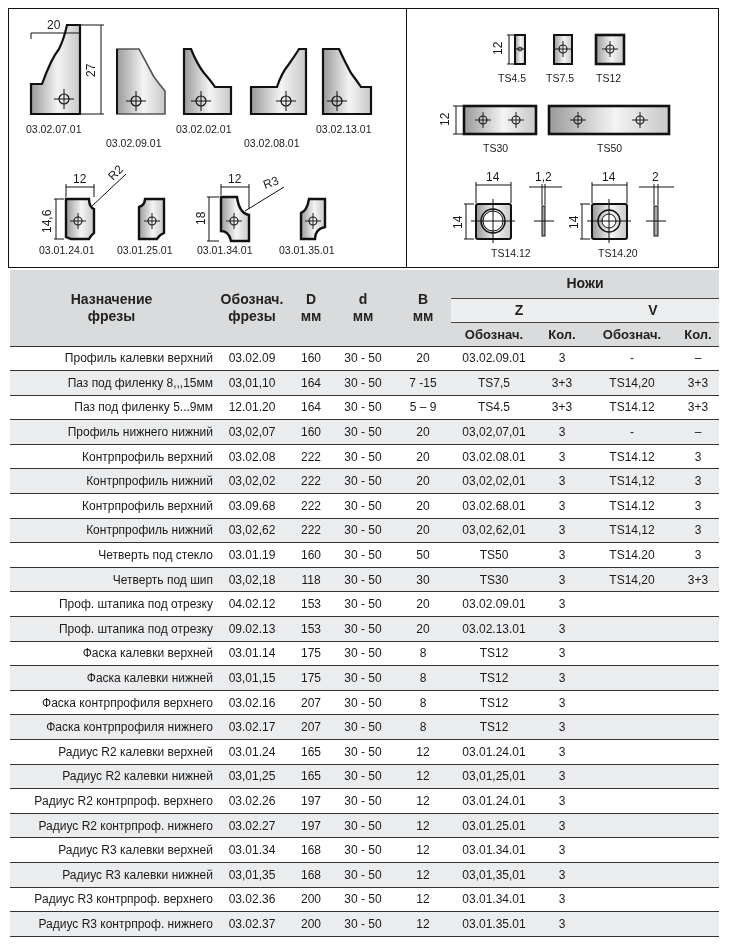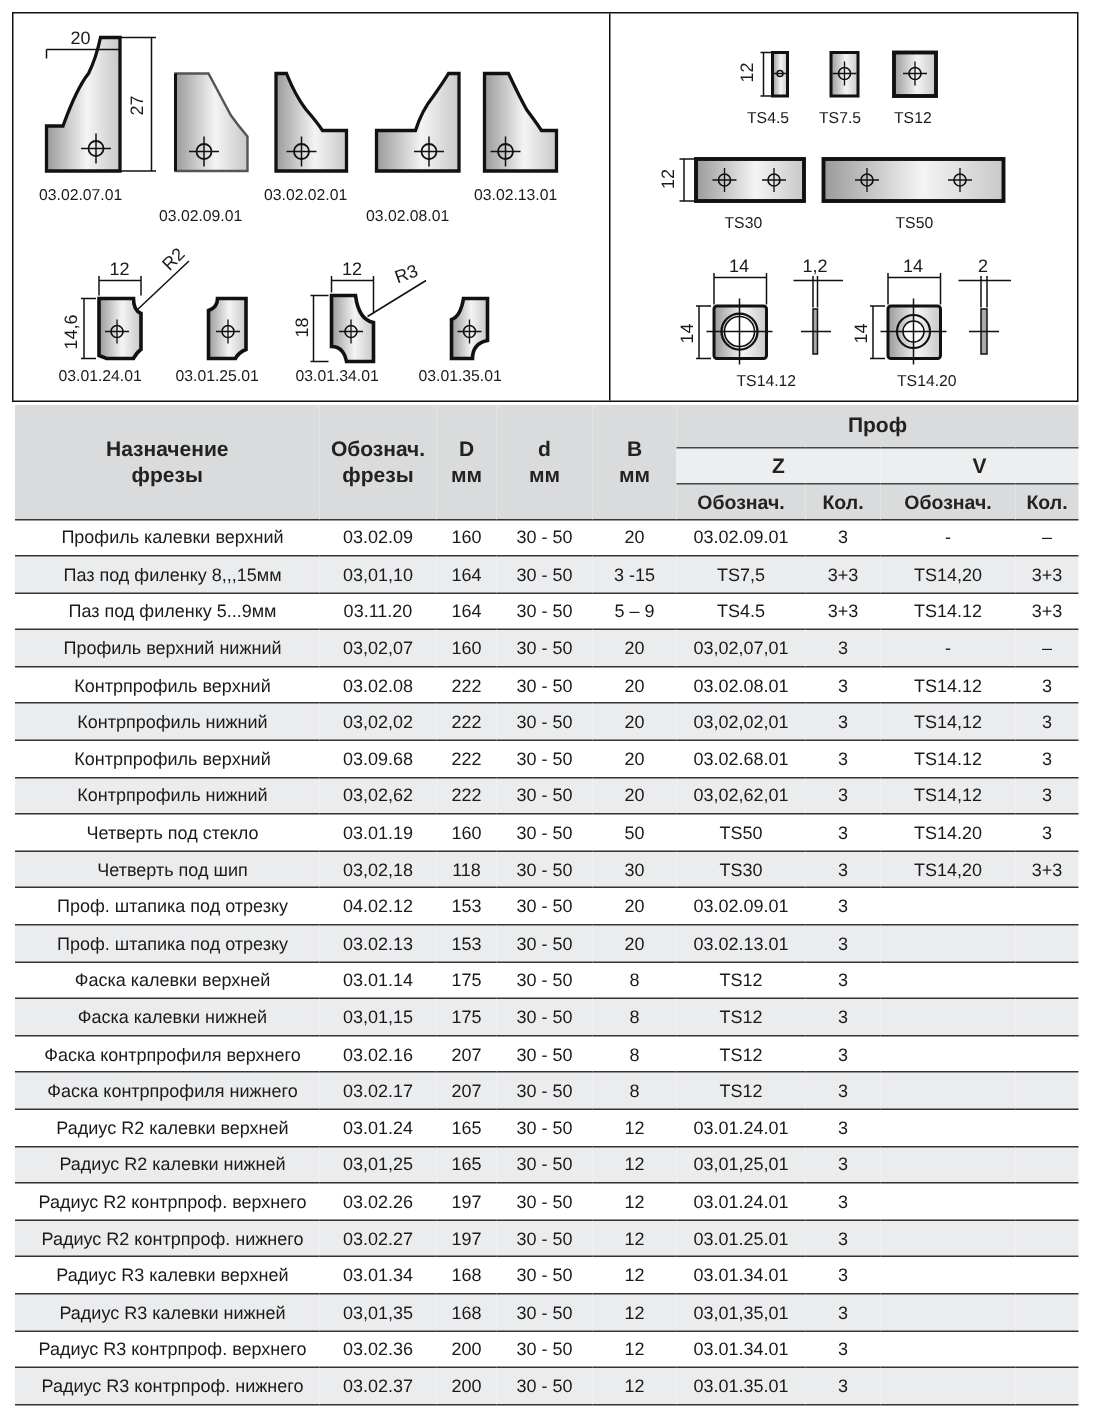--- a/index.html
+++ b/index.html
@@ -12,21 +12,21 @@
   .dlabel { font-size: 10.5px; fill: #1a1a1a; font-family: "Liberation Sans", sans-serif; }
   .dim { font-size: 12px; fill: #1a1a1a; font-family: "Liberation Sans", sans-serif; }
 
   table.spec { position: absolute; left: 10px; top: 270px; width: 709px; border-collapse: collapse;
                font-size: 12px; }
   table.spec th { background: #d9dbdc; font-weight: bold; color: #222; font-size: 13px; }
   table.spec th.big { font-size: 14px; line-height: 17px; }
   table.spec th.sub-z { background: #eceeef; border-top: 1px solid #444; font-size: 14px; }
   table.spec th.sub-c { border-top: 1px solid #444; font-size: 13px; }
   table.spec td { height: 23.6px; border-top: 1px solid #333; text-align: center; padding: 0; }
-  table.spec td.name { text-align: center; padding-left: 7px; }
+  table.spec td.name { text-align: right; padding-left: 7px; }
   table.spec tbody tr:nth-child(even) td { background: #ebecee; }
   table.spec tbody tr:last-child td { border-bottom: 1px solid #333; }
   table.spec thead tr:last-child th { border-bottom: 1px solid #333; }
 </style>
 </head>
 <body>
 
 <div class="drawings">
   <div class="divider"></div>
   <svg width="711" height="260" viewBox="0 0 711 260">
@@ -224,21 +224,21 @@
       <th rowspan="3" class="big"><span style="white-space:pre-line">Назначение
 фрезы</span></th>
       <th rowspan="3" class="big"><span style="white-space:pre-line">Обознач.
 фрезы</span></th>
       <th rowspan="3" class="big"><span style="white-space:pre-line">D
 мм</span></th>
       <th rowspan="3" class="big"><span style="white-space:pre-line">d
 мм</span></th>
       <th rowspan="3" class="big"><span style="white-space:pre-line">B
 мм</span></th>
-      <th colspan="4" class="big">Проф</th>
+      <th colspan="4" class="big">Ножи</th>
     </tr>
     <tr style="height:24px">
       <th colspan="2" class="sub-z">Z</th>
       <th colspan="2" class="sub-z">V</th>
     </tr>
     <tr style="height:24px">
       <th class="sub-c">Обознач.</th>
       <th class="sub-c">Кол.</th>
       <th class="sub-c">Обознач.</th>
       <th class="sub-c">Кол.</th>
@@ -254,39 +254,39 @@
         <td>03.02.09.01</td>
         <td>3</td>
         <td>-</td>
         <td>–</td>
       </tr>
       <tr>
         <td class="name">Паз под филенку 8,,,15мм</td>
         <td>03,01,10</td>
         <td>164</td>
         <td>30 - 50</td>
-        <td>3 -15</td>
+        <td>7 -15</td>
         <td>TS7,5</td>
         <td>3+3</td>
         <td>TS14,20</td>
         <td>3+3</td>
       </tr>
       <tr>
         <td class="name">Паз под филенку 5...9мм</td>
-        <td>03.11.20</td>
+        <td>12.01.20</td>
         <td>164</td>
         <td>30 - 50</td>
         <td>5 – 9</td>
         <td>TS4.5</td>
         <td>3+3</td>
         <td>TS14.12</td>
         <td>3+3</td>
       </tr>
       <tr>
-        <td class="name">Профиль верхний нижний</td>
+        <td class="name">Профиль нижнего нижний</td>
         <td>03,02,07</td>
         <td>160</td>
         <td>30 - 50</td>
         <td>20</td>
         <td>03,02,07,01</td>
         <td>3</td>
         <td>-</td>
         <td>–</td>
       </tr>
       <tr>
@@ -361,21 +361,21 @@
         <td>153</td>
         <td>30 - 50</td>
         <td>20</td>
         <td>03.02.09.01</td>
         <td>3</td>
         <td></td>
         <td></td>
       </tr>
       <tr>
         <td class="name">Проф. штапика под отрезку</td>
-        <td>03.02.13</td>
+        <td>09.02.13</td>
         <td>153</td>
         <td>30 - 50</td>
         <td>20</td>
         <td>03.02.13.01</td>
         <td>3</td>
         <td></td>
         <td></td>
       </tr>
       <tr>
         <td class="name">Фаска калевки верхней</td>

